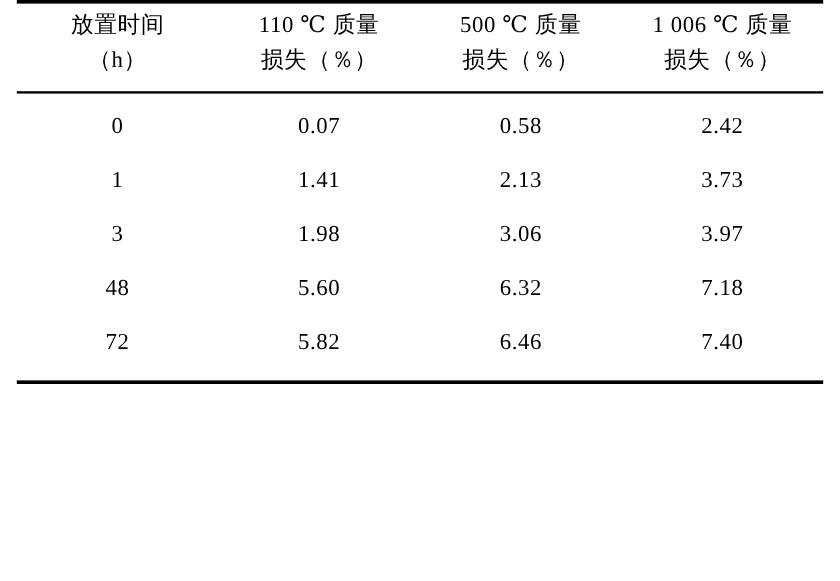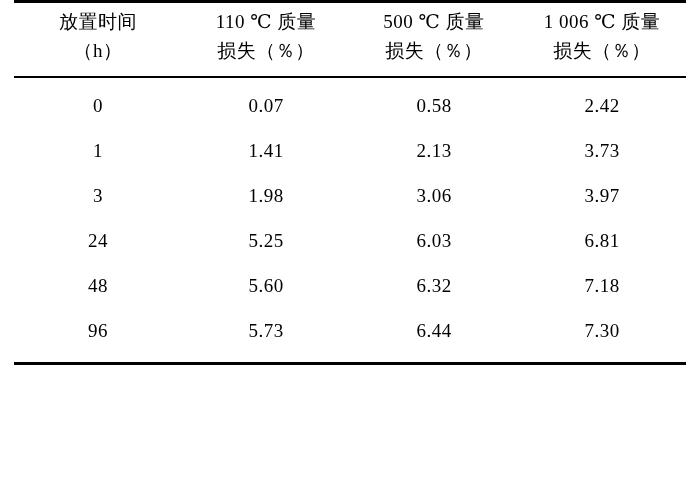--- a/index.html
+++ b/index.html
@@ -126,35 +126,29 @@
         <td>2.13</td>
         <td>3.73</td>
       </tr>
       <tr>
         <td>3</td>
         <td>1.98</td>
         <td>3.06</td>
         <td>3.97</td>
       </tr>
       <tr>
-        <td>24</td>
-        <td>5.25</td>
-        <td>6.03</td>
-        <td>6.81</td>
-      </tr>
-      <tr>
         <td>48</td>
         <td>5.60</td>
         <td>6.32</td>
         <td>7.18</td>
       </tr>
       <tr>
-        <td>96</td>
-        <td>5.73</td>
-        <td>6.44</td>
-        <td>7.30</td>
+        <td>72</td>
+        <td>5.82</td>
+        <td>6.46</td>
+        <td>7.40</td>
       </tr>
     </tbody>
   </table>
 
   <div class="foot-line" style="margin-top:8px;"></div>
 
 </div>
 
 </body></html>

